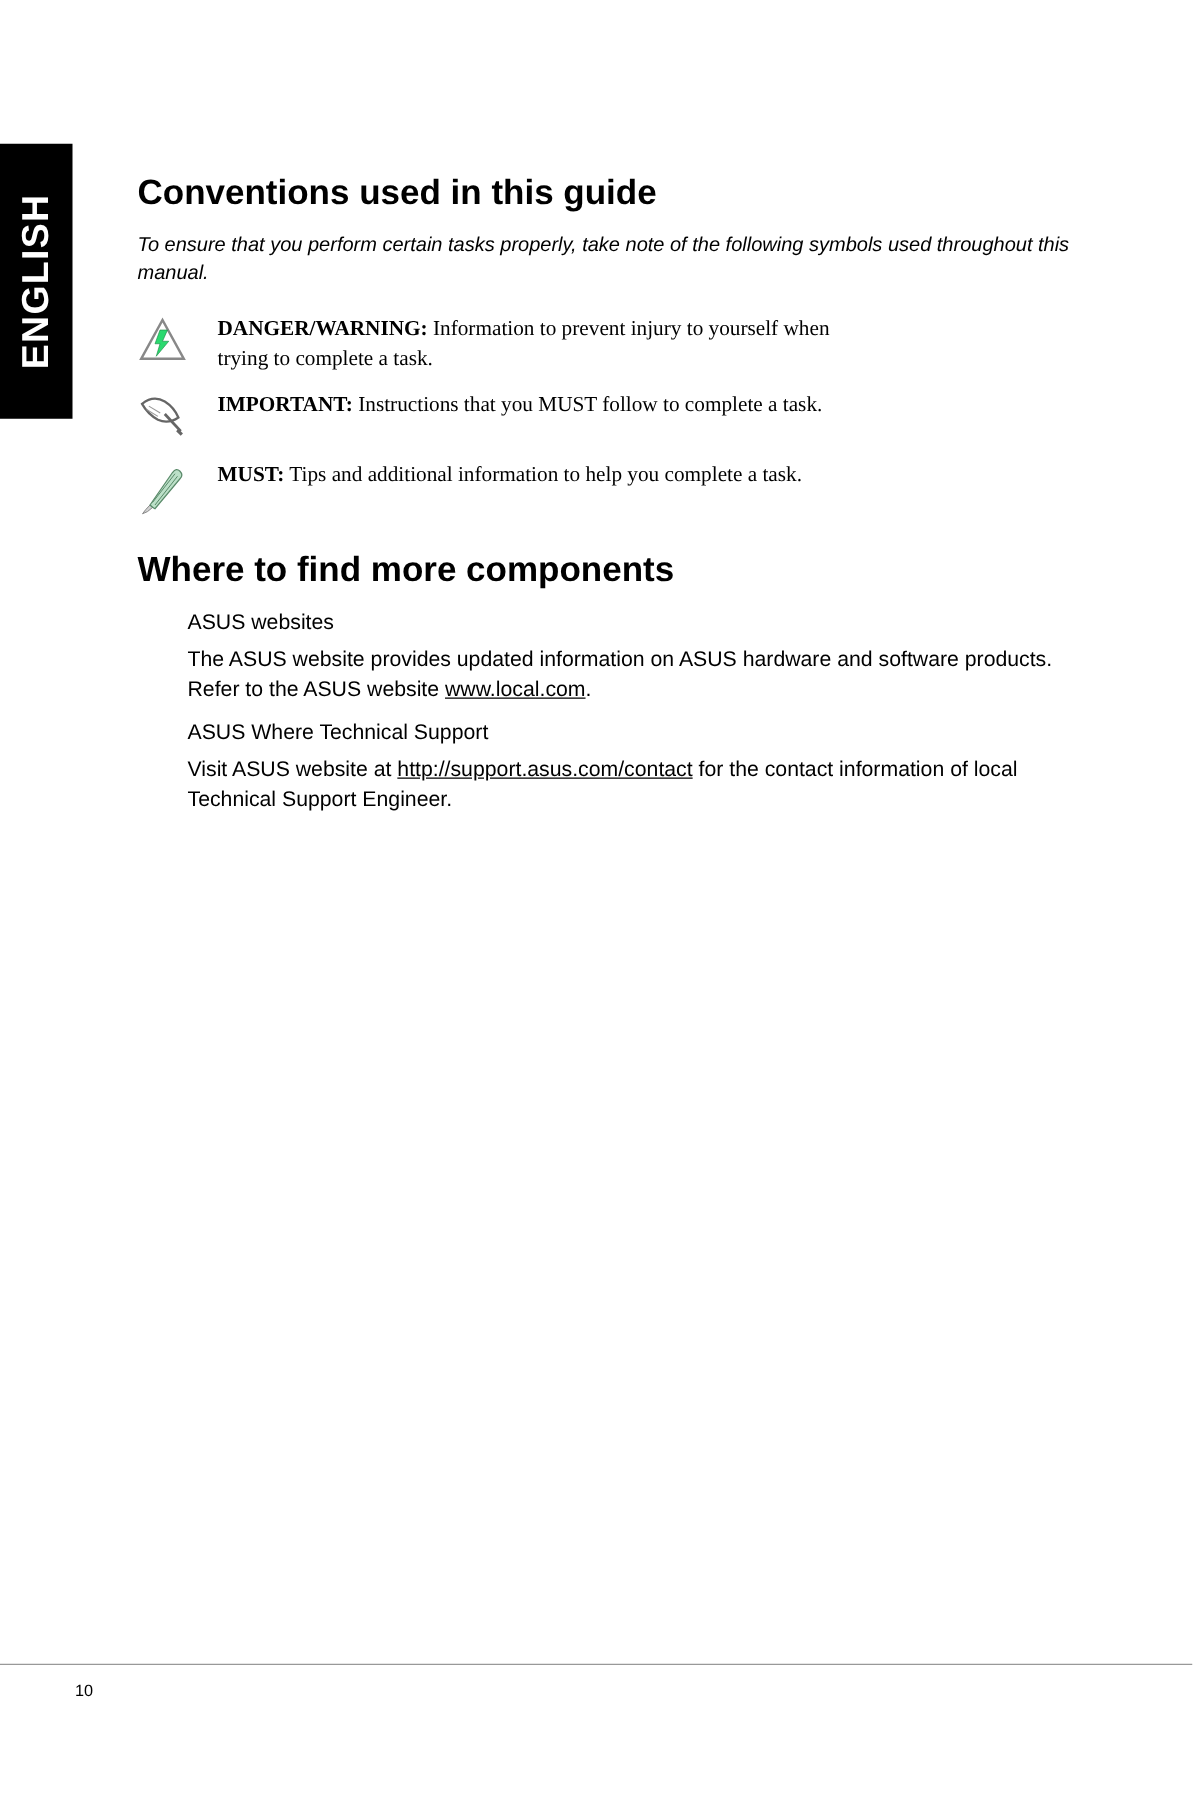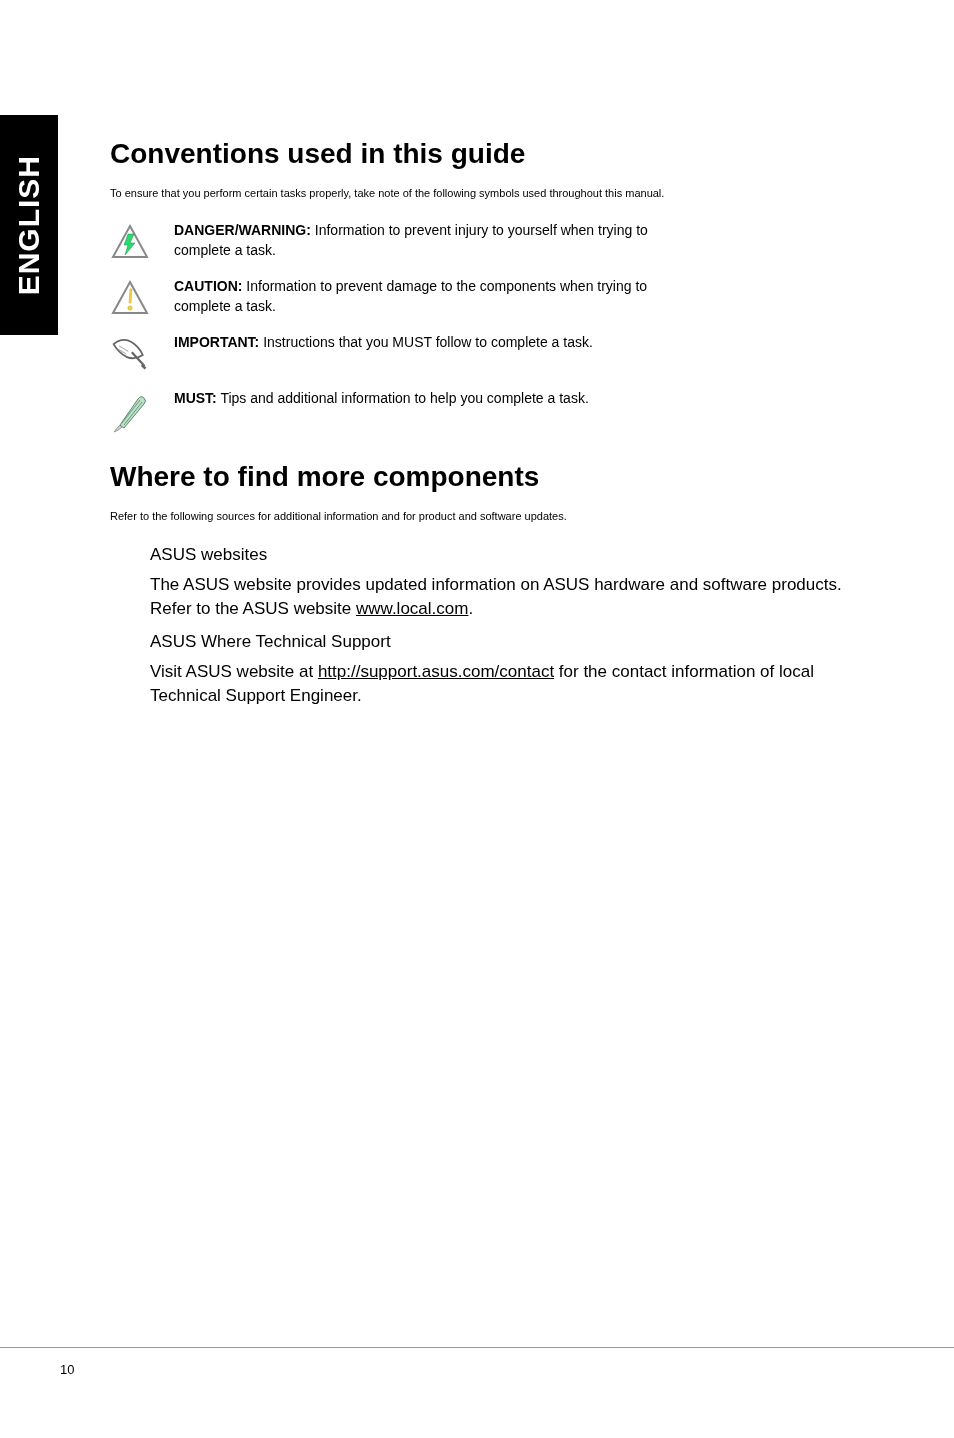--- a/index.html
+++ b/index.html
@@ -38,42 +38,44 @@
       text-orientation: mixed;
       transform: rotate(180deg);
       letter-spacing: 1px;
     }
     h1 {
       font-size: 28px;
       font-weight: bold;
       margin-bottom: 16px;
     }
     .intro {
-      font-size: 11px;
+      font-size: 16px;
       line-height: 1.4;
       margin-bottom: 20px;
+      font-style: italic;
     }
     .notice-row {
       display: flex;
       align-items: flex-start;
       margin-bottom: 14px;
       gap: 24px;
     }
     .icon-cell {
       width: 40px;
       flex-shrink: 0;
       display: flex;
       align-items: flex-start;
       justify-content: center;
       padding-top: 2px;
     }
     .notice-text {
-      font-size: 14px;
+      font-size: 17px;
       line-height: 1.4;
       max-width: 520px;
+      font-family: Liberation Serif, serif;
     }
     .notice-text b {
       font-weight: bold;
     }
     .section2 {
       margin-top: 26px;
     }
     .indent-block {
       margin-left: 40px;
       margin-top: 4px;
@@ -87,21 +89,21 @@
     .body-text {
       font-size: 17px;
       line-height: 1.4;
       margin-bottom: 6px;
     }
     .underline {
       text-decoration: underline;
     }
     .footer {
       position: absolute;
-      bottom: 60px;
+      bottom: 76px;
       left: 0;
       right: 0;
       border-top: 1px solid #999;
       padding-top: 12px;
     }
     .page-num {
       font-size: 13px;
       margin-left: 60px;
     }
     svg {
@@ -125,32 +127,20 @@
       <svg width="40" height="40" viewBox="0 0 40 40">
         <polygon points="20,3 37,34 3,34" fill="none" stroke="#888" stroke-width="2"></polygon>
         <path d="M 18 11 L 24 11 L 20 20 L 25 20 L 15 32 L 18 22 L 14 22 Z" fill="#2bd96f" stroke="#1a8a45" stroke-width="0.5"></path>
       </svg>
     </div>
     <p class="notice-text">
       <b>DANGER/WARNING:</b><span>  Information to prevent injury to yourself when trying to complete a task.</span>
     </p>
   </div>
 
-  <div class="notice-row">
-    <div class="icon-cell">
-      <svg width="40" height="40" viewBox="0 0 40 40">
-        <polygon points="20,3 37,34 3,34" fill="none" stroke="#888" stroke-width="2"></polygon>
-        <path d="M 20 10 L 22 10 L 21 24 L 19 24 Z" fill="#f5d142" stroke="#c9a830" stroke-width="0.5"></path>
-        <circle cx="20" cy="29" r="2.2" fill="#f5d142" stroke="#c9a830" stroke-width="0.5"></circle>
-      </svg>
-    </div>
-    <p class="notice-text">
-      <b>CAUTION:</b><span> Information to prevent damage to the components when trying to complete a task.</span>
-    </p>
-  </div>
 
   <div class="notice-row">
     <div class="icon-cell">
       <svg width="44" height="40" viewBox="0 0 44 40">
         <path d="M 4 8 Q 14 0 24 6 Q 32 11 36 20 Q 27 26 18 22 Q 9 17 4 8 Z" fill="none" stroke="#666" stroke-width="2"></path>
         <line x1="24" y1="17" x2="38" y2="32" stroke="#666" stroke-width="2.5"></line>
         <path d="M 36 30 L 40 34 L 38 36 L 34 32 Z" fill="#666"></path>
         <line x1="10" y1="10" x2="20" y2="16" stroke="#999" stroke-width="1"></line>
         <line x1="8" y1="13" x2="18" y2="19" stroke="#999" stroke-width="1"></line>
       </svg>
@@ -169,21 +159,20 @@
         <line x1="14" y1="34" x2="32" y2="11" stroke="#5a8a6a" stroke-width="0.8"></line>
       </svg>
     </div>
     <p class="notice-text">
       <b>MUST:</b><span> Tips and additional information to help you complete a task.</span>
     </p>
   </div>
 
   <div class="section2">
     <h1>Where to find more components</h1>
-    <p class="intro">Refer to the following sources for additional information and for product and software updates.</p>
 
     <div class="indent-block">
       <p class="sub-heading">ASUS websites</p>
       <p class="body-text">
         <span>The ASUS website provides updated information on ASUS hardware and software products. Refer to the ASUS website </span><span class="underline">www.local.com</span><span>.</span>
       </p>
 
       <p class="sub-heading">ASUS Where Technical Support</p>
       <p class="body-text">
         <span>Visit ASUS website at </span><span class="underline">http://support.asus.com/contact</span><span> for the contact information of local Technical Support Engineer.</span>

